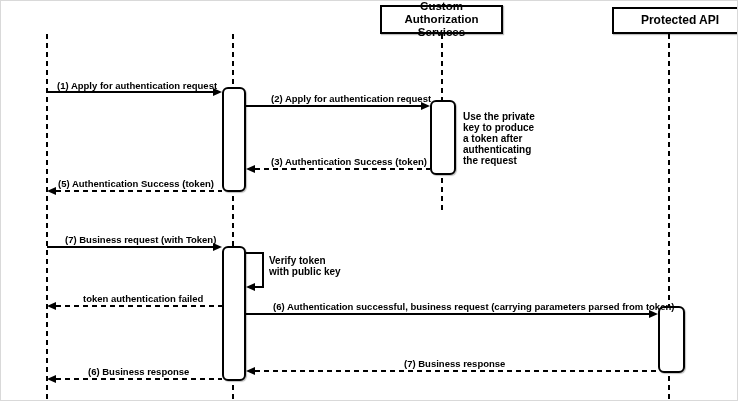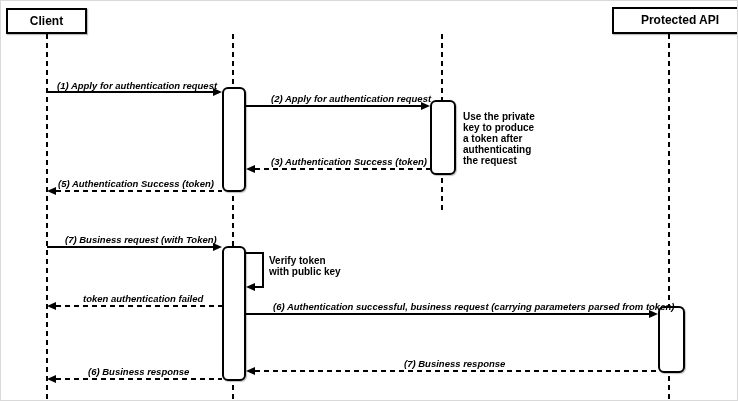--- a/index.html
+++ b/index.html
@@ -25,33 +25,33 @@
     z-index:2; box-shadow:1px 1px 1px rgba(0,0,0,0.25);
   }
   .line { position:absolute; height:2px; z-index:3; }
   .solid { background:#000; }
   .dashed { background:repeating-linear-gradient(to right,#000 0 5px,transparent 5px 9px); }
   .vline { position:absolute; width:2px; background:#000; z-index:3; }
   .arrow { position:absolute; width:0; height:0; z-index:4; }
   .arrow.right { border-left:9px solid #000; border-top:4px solid transparent; border-bottom:4px solid transparent; }
   .arrow.left  { border-right:9px solid #000; border-top:4px solid transparent; border-bottom:4px solid transparent; }
   .msg-label {
-    position:absolute; font-size:9.5px; font-weight:700; white-space:nowrap; z-index:5;font-style:italic;
+    position:absolute; font-size:9.5px; font-weight:700; white-space:nowrap; z-index:5;
   }
   .note-label {
     position:absolute; font-size:10px; font-weight:700; line-height:11px; z-index:5;
   }
 </style>
 </head>
 <body>
 
 <div id="stage">
 
-  <div class="pbox" style="left:5px;top:7px;width:81px;height:26px">
-    <span>Client</span>
+  <div class="pbox" style="left:379px;top:4px;width:123px;height:29px;font-size:11.5px">
+    <span>Custom Authorization Services</span>
   </div>
   <div class="pbox" style="left:611px;top:6px;width:136px;height:27px">
     <span>Protected API</span>
   </div>
 
   <div class="lifeline" style="left:45px;top:33px;height:368px"></div>
   <div class="lifeline" style="left:231px;top:33px;height:368px"></div>
   <div class="lifeline" style="left:440px;top:33px;height:180px"></div>
   <div class="lifeline" style="left:667px;top:33px;height:368px"></div>
 

